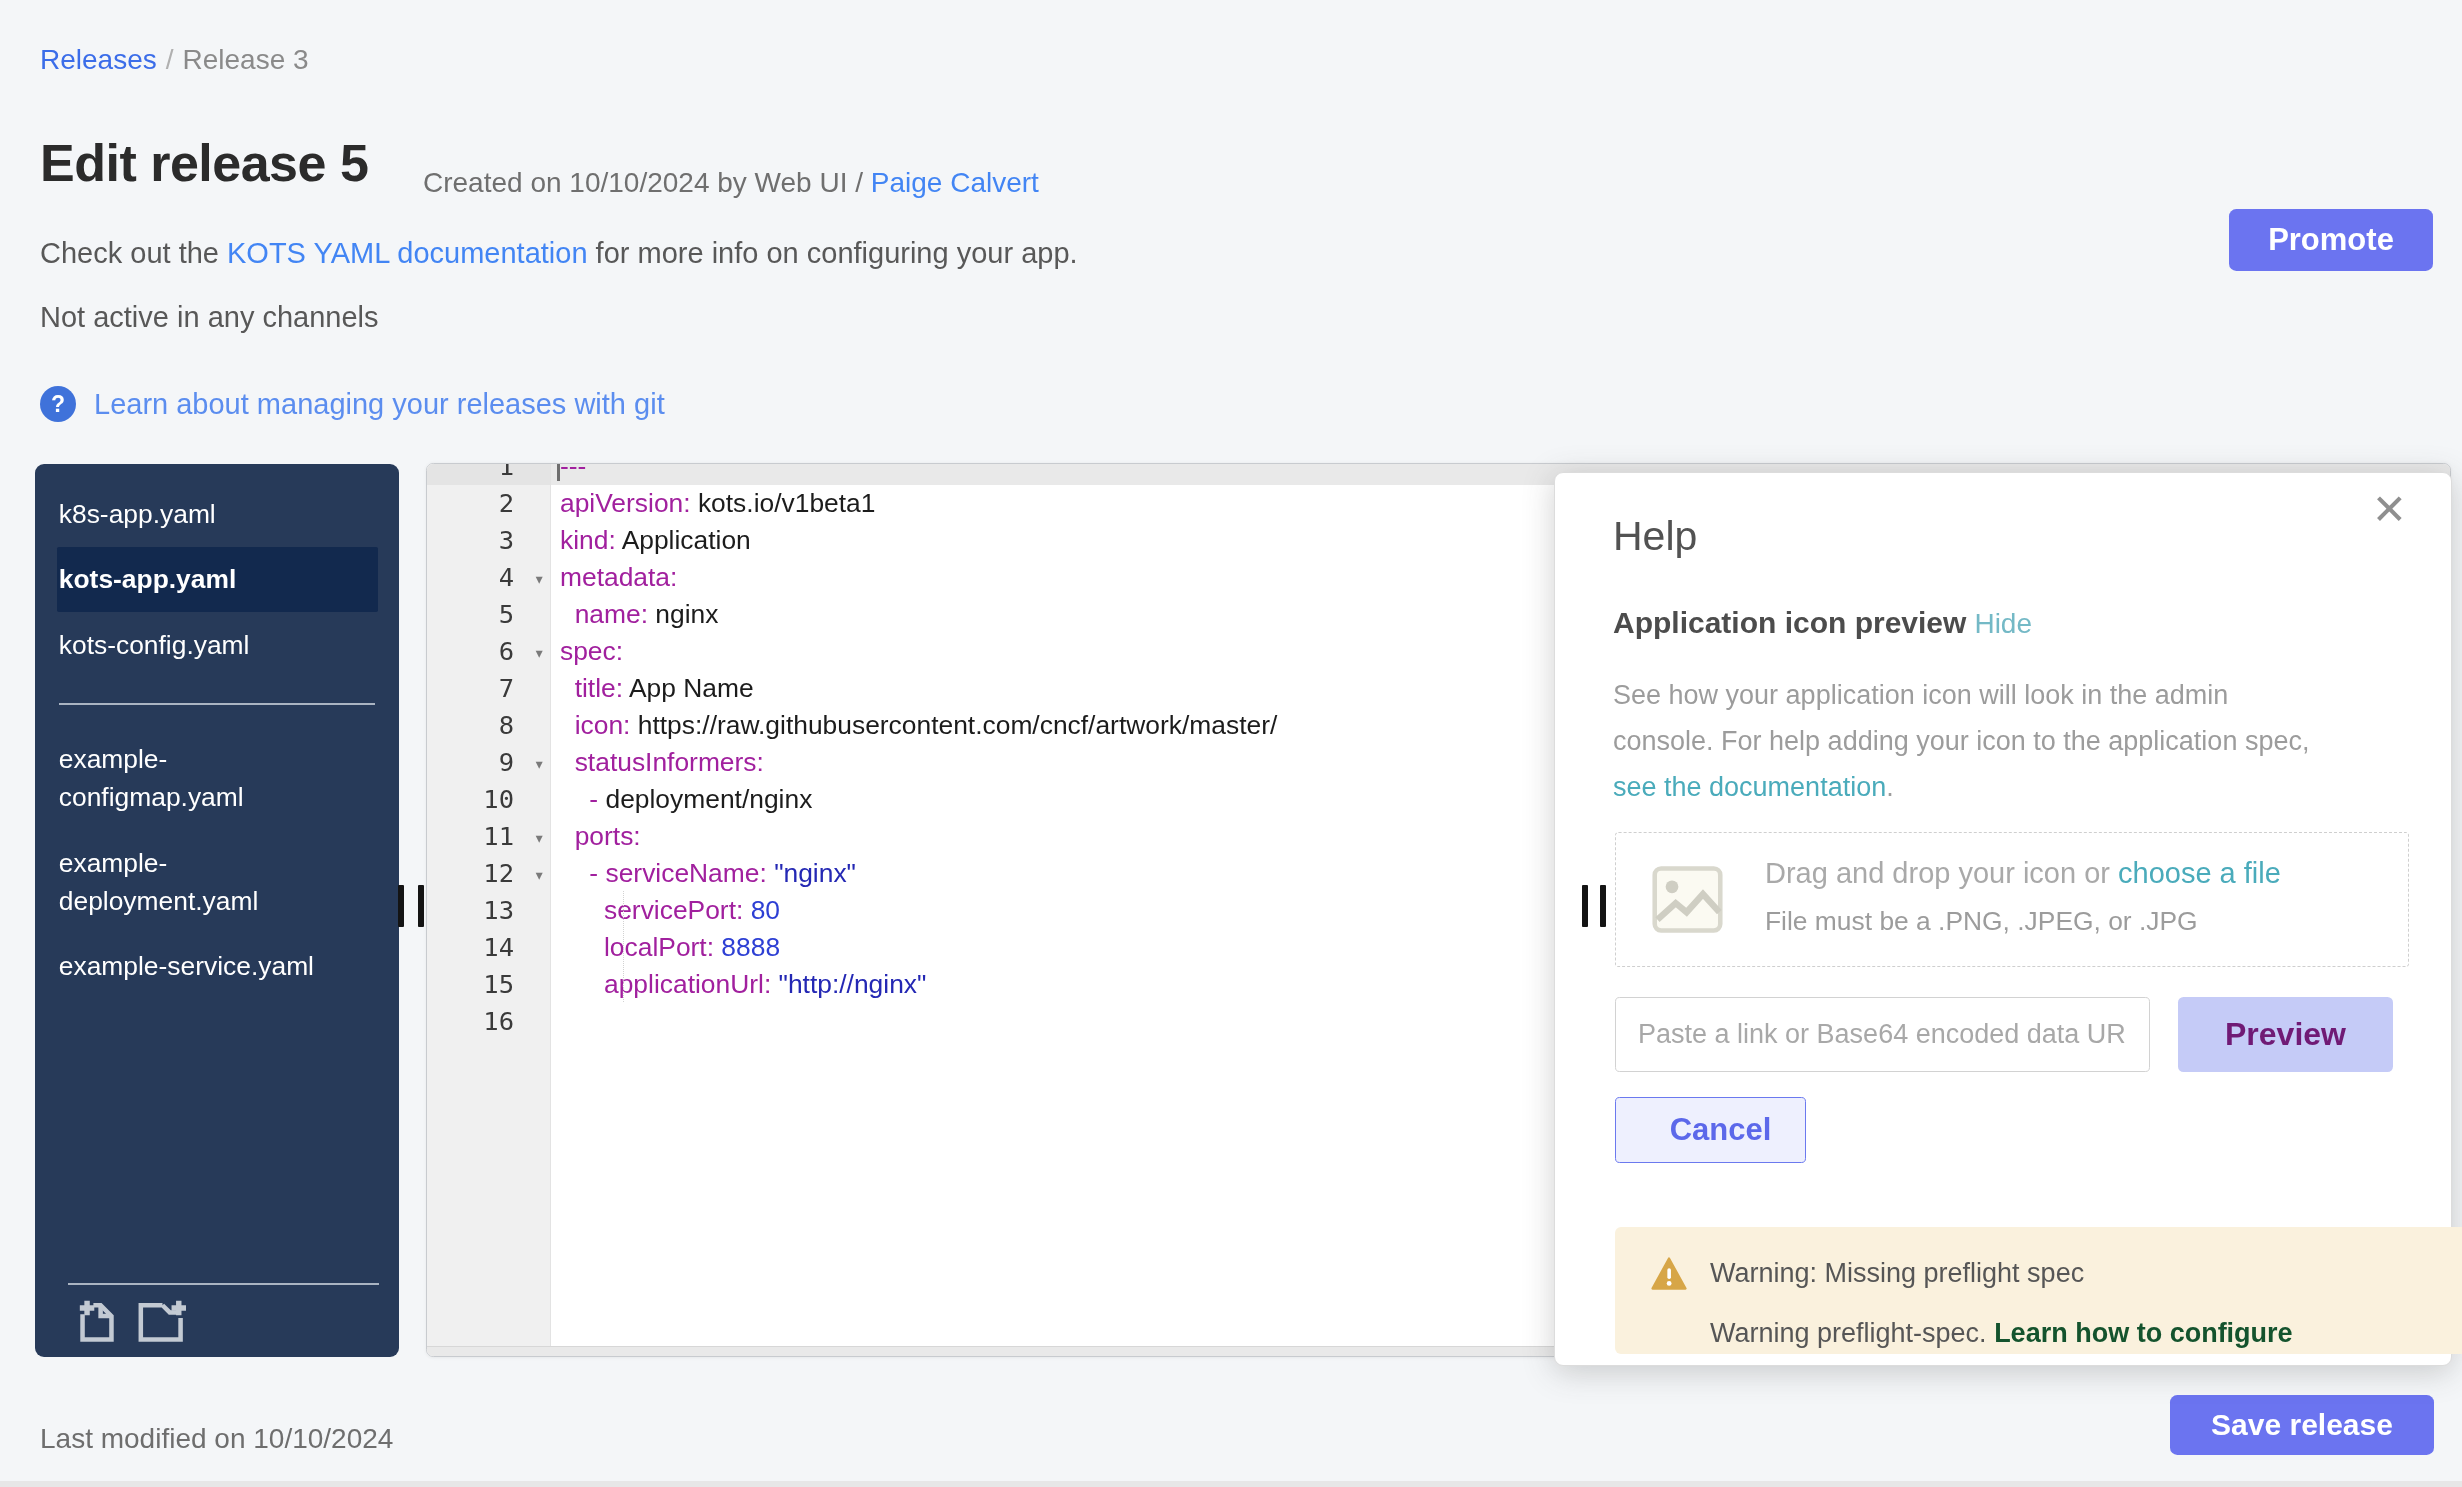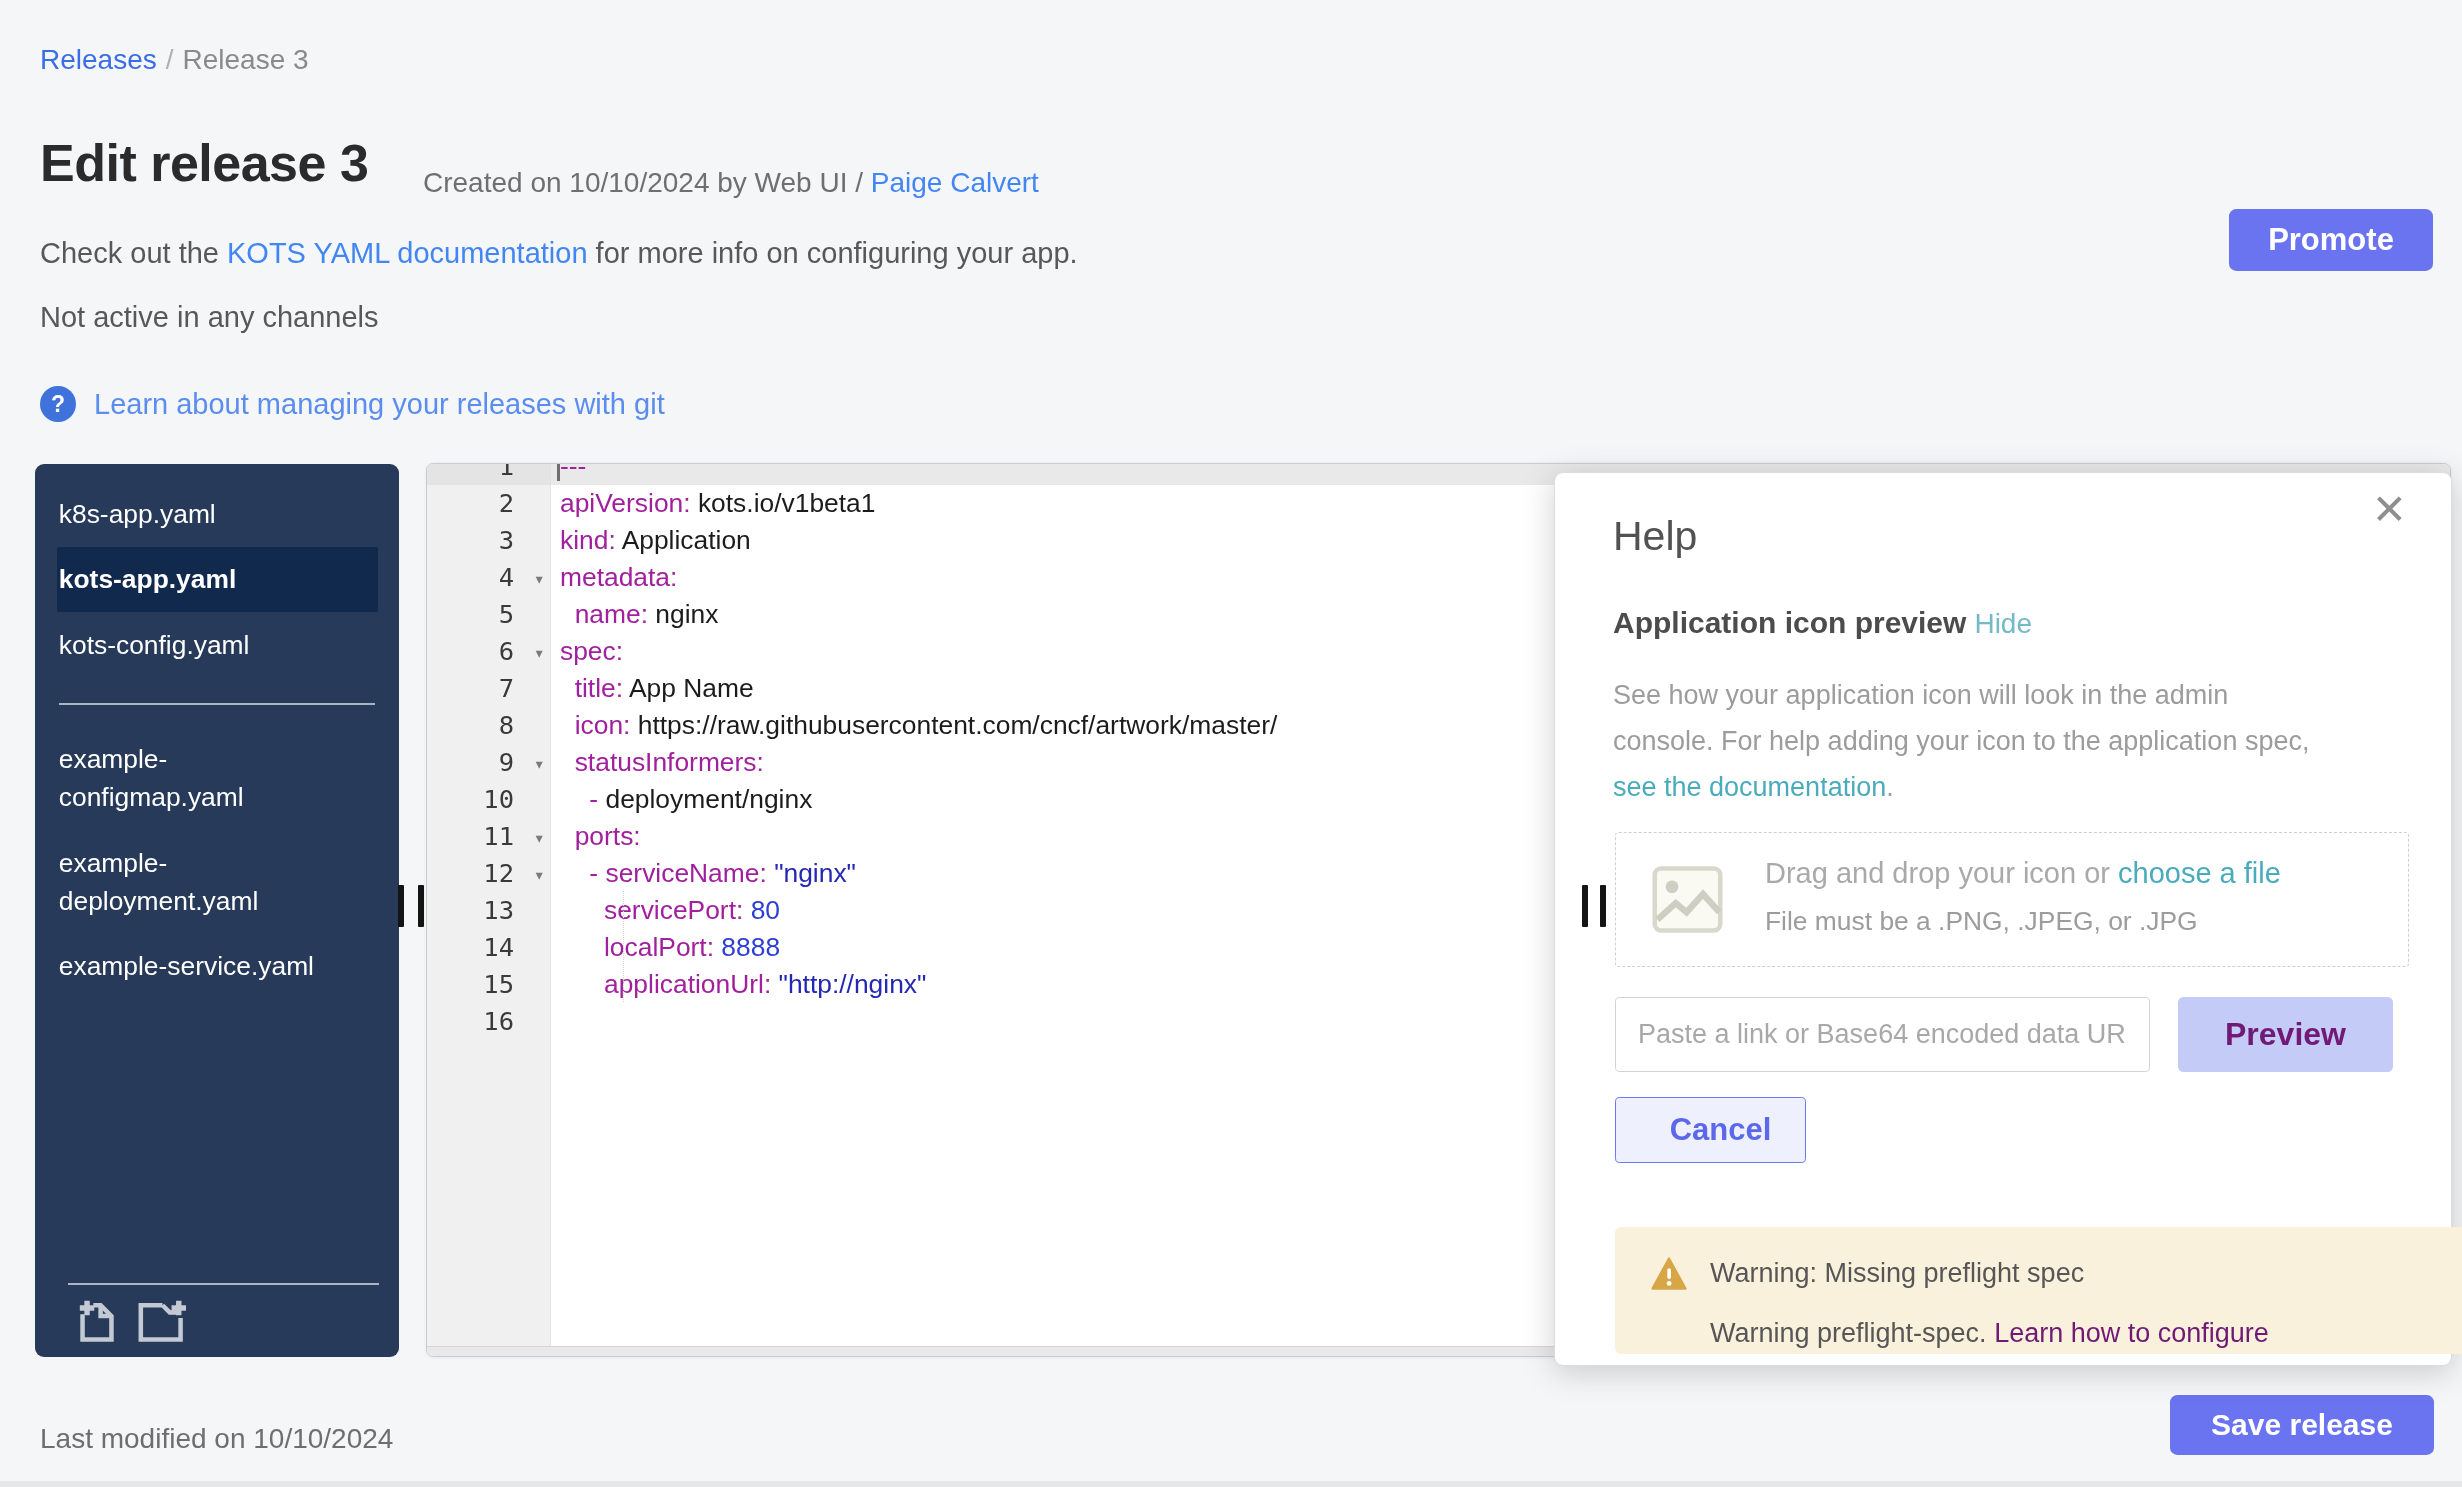--- a/index.html
+++ b/index.html
@@ -78,36 +78,36 @@
              font-size:27px;padding:0 22px;box-sizing:border-box;color:#4c4c4c;font-family:"Liberation Sans",sans-serif;outline:none;}
   .url-input::placeholder{color:#a8a8a8;}
   .preview-btn{position:absolute;left:623px;top:524px;width:215px;height:75px;background:#c5cbf7;border-radius:5.5px;
                font-size:32px;font-weight:700;color:#701a75;display:flex;align-items:center;justify-content:center;cursor:pointer;}
   .cancel-btn{position:absolute;left:60px;top:624px;width:191px;height:66px;background:#eef0fe;border:1.8px solid #6b79ef;
               border-radius:4.6px;font-size:31px;font-weight:700;color:#5c68ea;display:flex;align-items:center;justify-content:center;cursor:pointer;box-sizing:border-box;padding-left:20px;}
   .warning-box{position:absolute;left:60px;top:754px;width:860px;height:127px;background:#faf1dd;border-radius:6px;overflow:hidden;}
   .warn-icon{position:absolute;left:36px;top:29px;}
   .warn-l1{position:absolute;left:95px;top:31px;font-size:27px;color:#565656;white-space:nowrap;}
   .warn-l2{position:absolute;left:95px;top:91px;font-size:27px;color:#565656;white-space:nowrap;}
-  .warn-link{color:#701a75;cursor:pointer;}
+  .warn-link{color:#14532d;cursor:pointer;font-weight:bold;}
 
   
   .last-modified{position:absolute;left:40px;top:1423px;font-size:28px;color:#6e6e6e;}
   .bottom-strip{position:absolute;left:0;right:0;top:1481px;height:7.3px;background:#e7e7e7;}
 </style>
 </head>
 <body>
 
 <div id="app">
 
   <div class="breadcrumb">
     <span class="bc-link">Releases</span><span class="bc-sep">/</span><span class="bc-cur">Release 3</span>
   </div>
 
-  <div class="page-title">Edit release 3</div>
+  <div class="page-title">Edit release 5</div>
   <div class="created-line">
     <span>Created on 10/10/2024 by Web UI / </span><span class="hdr-link">Paige Calvert</span>
   </div>
 
   <div class="doc-line">
     <span>Check out the </span><span class="hdr-link">KOTS YAML documentation</span><span> for more info on configuring your app.</span>
   </div>
 
   <div class="channel-status">Not active in any channels</div>
 

